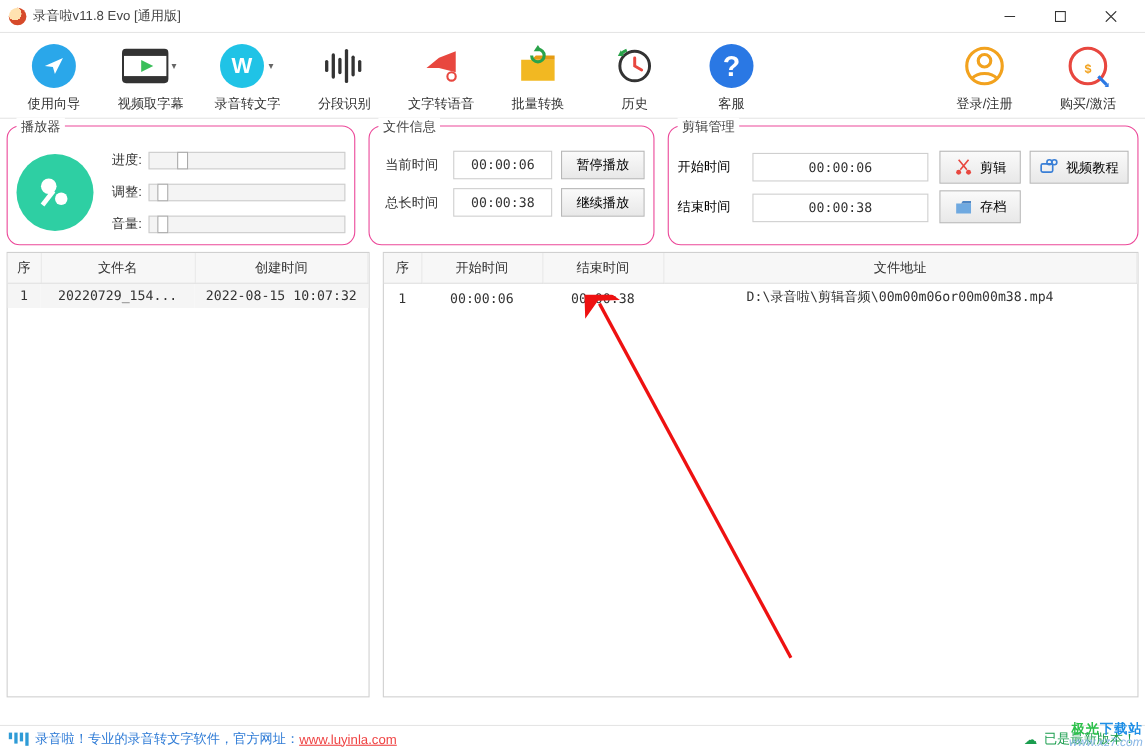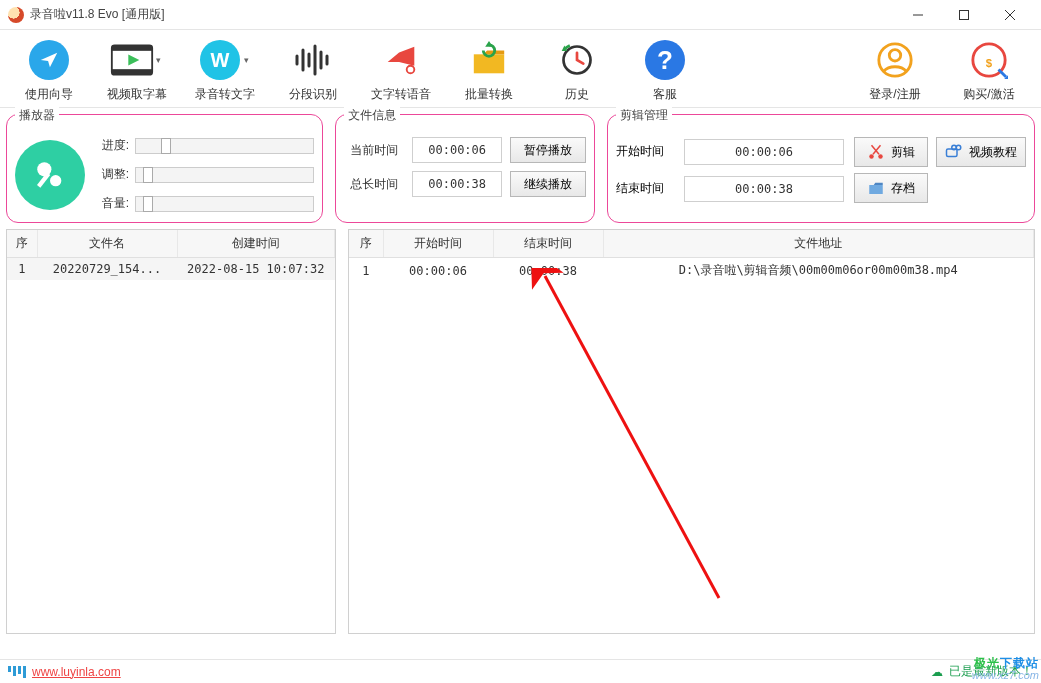--- a/index.html
+++ b/index.html
@@ -373,20 +373,21 @@
   </div>
 </div>
 
 <div class="statusbar">
   <span class="stat-ico">
     <span style="height:6px"></span>
       <span style="height:10px"></span>
       <span style="height:8px"></span>
       <span style="height:12px"></span>
   </span>
+  <span>录音啦！专业的录音转文字软件，官方网址：</span>
   <a href="#">www.luyinla.com</a>
   <div class="right">
     <span class="cloud">☁</span>
     <span>已是最新版本！</span>
   </div>
 </div>
 
 <div class="watermark">
   <div class="l1"><span class="j">极光</span><span>下载站</span></div>
   <div class="l2">www.xz7.com</div>

